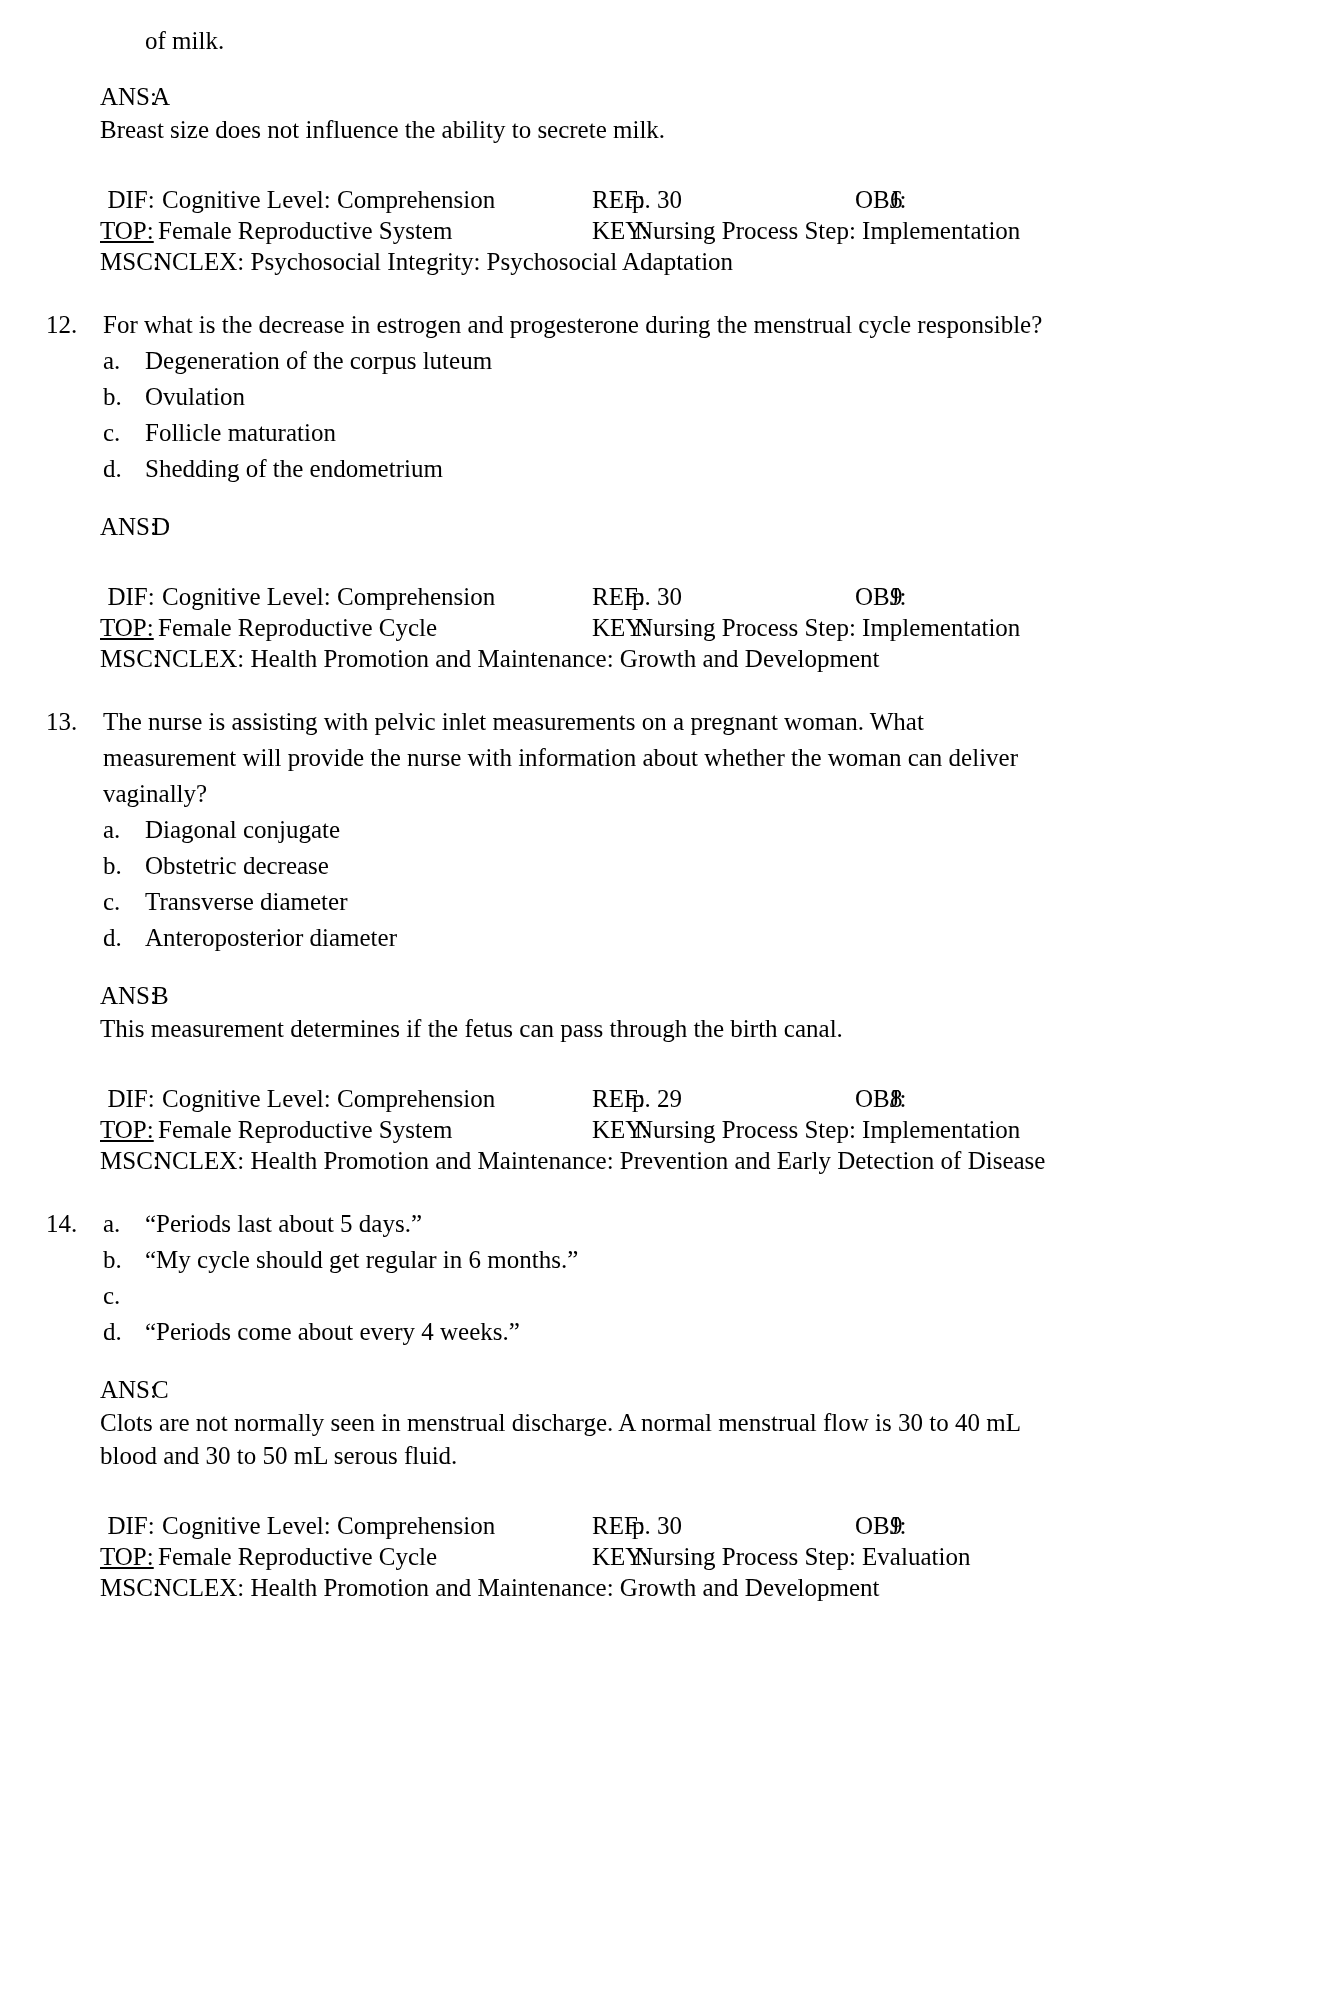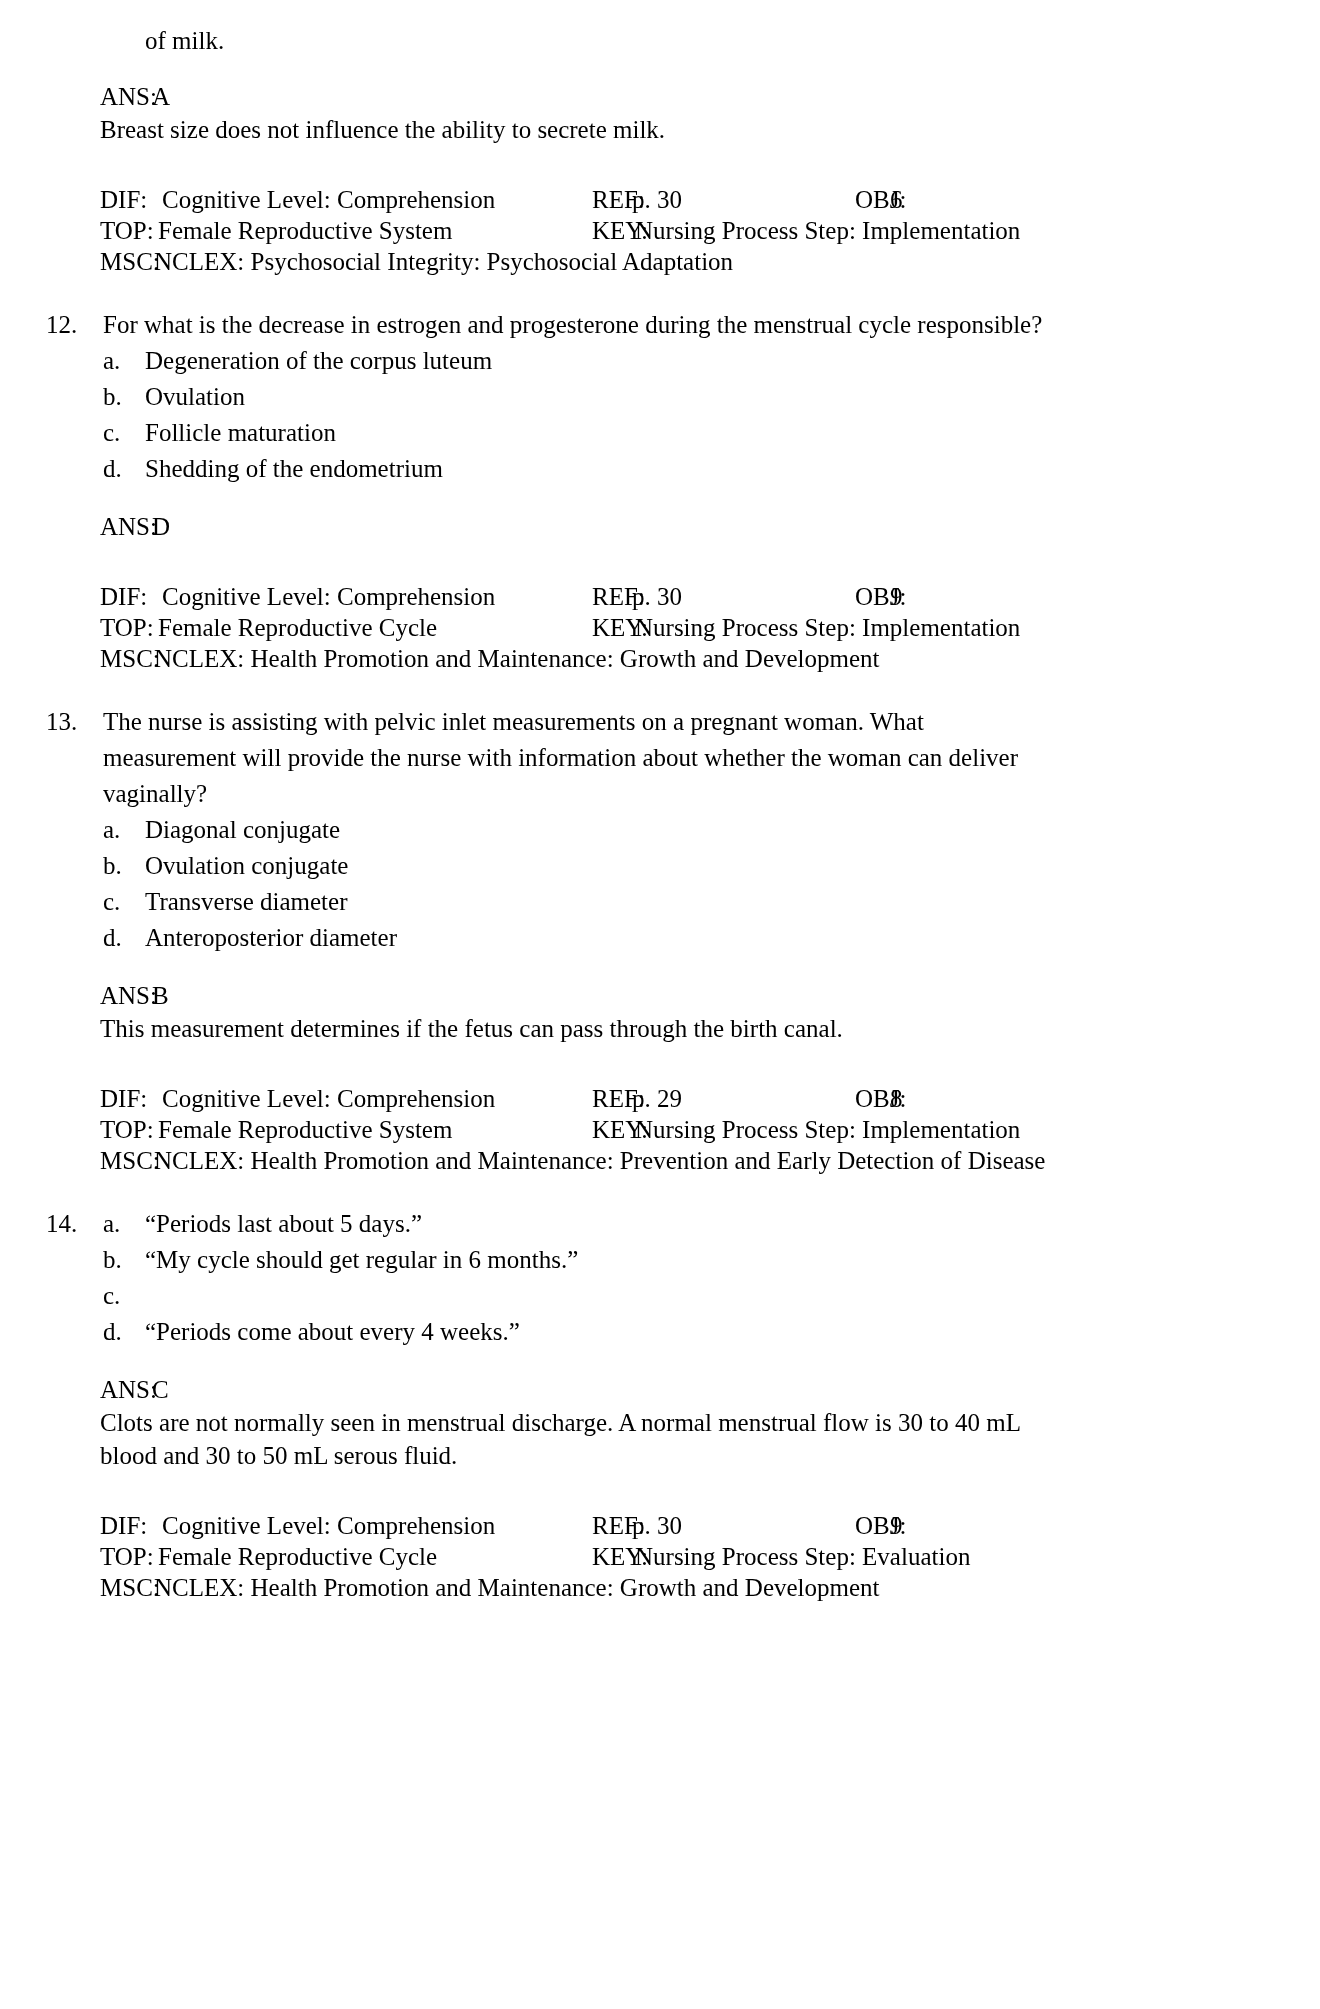--- a/index.html
+++ b/index.html
@@ -49,22 +49,22 @@
     margin-top: 38px;
     line-height: 31px;
   }
   .meta-line {
     position: relative;
     white-space: nowrap;
   }
   .lbl {
     display: inline-block;
   }
-  .lbl-dif { width: 62px; }
-  .lbl-top { width: 58px; }
+  .lbl-dif { width: 62px; text-align: center; }
+  .lbl-top { width: 58px; text-decoration: underline; }
   .lbl-msc { width: 54px; }
   .abs { position: absolute; top: 0; }
   .pos-ref-label { left: 492px; }
   .pos-ref-val   { left: 532px; }
   .pos-obj-label { left: 755px; }
   .pos-obj-val   { left: 790px; }
   .pos-key-label { left: 492px; }
   .pos-key-val   { left: 535px; }
   
   .question {
@@ -174,21 +174,21 @@
     <div class="q-content">
       <div class="q-stem">The nurse is assisting with pelvic inlet measurements on a pregnant woman. What
 measurement will provide the nurse with information about whether the woman can deliver
 vaginally?</div>
       <div class="opt">
         <span class="opt-letter">a.</span>
           <span class="opt-text">Diagonal conjugate</span>
       </div>
       <div class="opt">
         <span class="opt-letter">b.</span>
-          <span class="opt-text">Ovulation conjugate</span>
+          <span class="opt-text">Obstetric decrease</span>
       </div>
       <div class="opt">
         <span class="opt-letter">c.</span>
           <span class="opt-text">Transverse diameter</span>
       </div>
       <div class="opt">
         <span class="opt-letter">d.</span>
           <span class="opt-text">Anteroposterior diameter</span>
       </div>
     </div>

